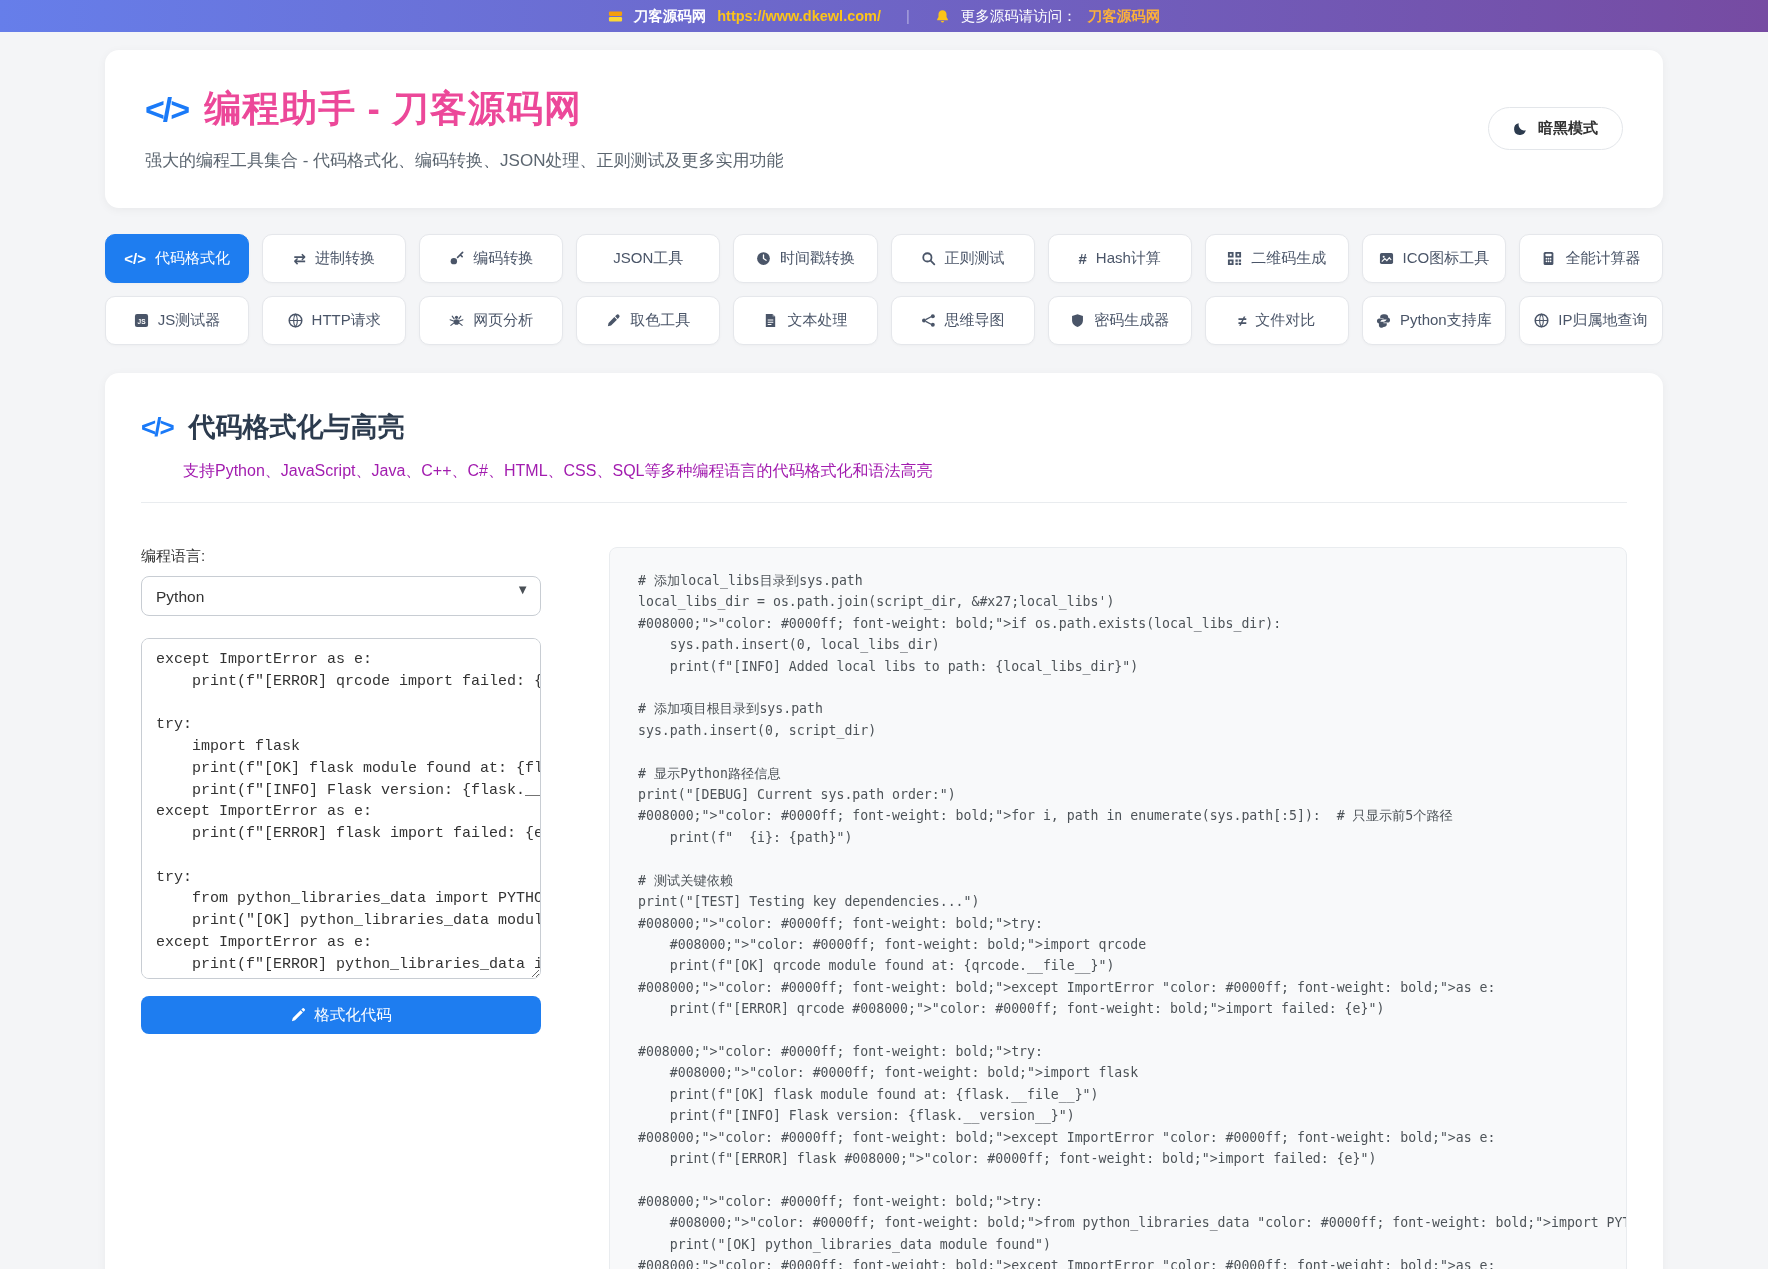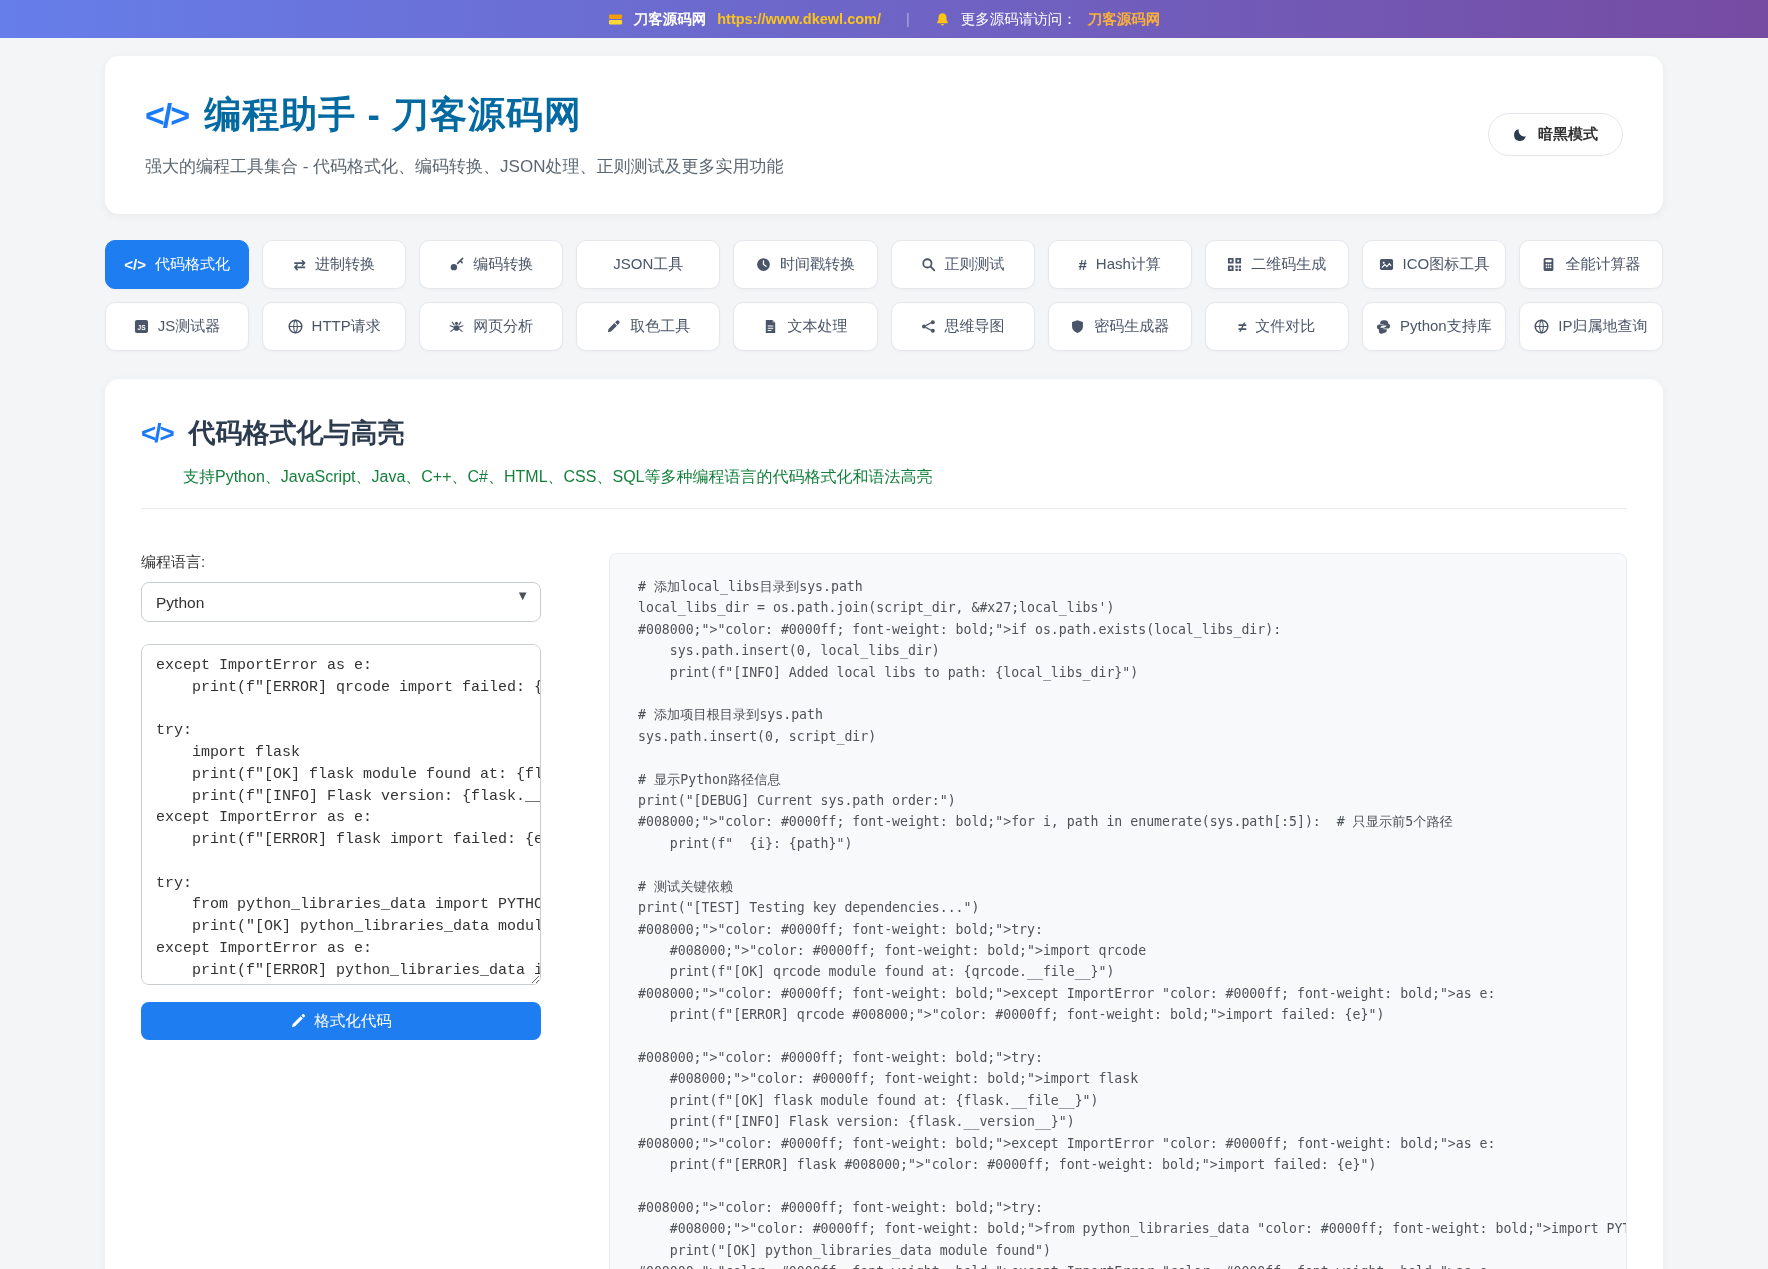--- a/index.html
+++ b/index.html
@@ -1,59 +1,59 @@
 <!DOCTYPE html>
 <html><head>
 <meta charset="utf-8">
 <style>
   * { margin:0; padding:0; box-sizing:border-box; }
   html,body { width:1768px; height:1269px; overflow:hidden; }
   body { font-family:"Liberation Sans","DejaVu Sans",sans-serif; background:#f4f5f7; color:#333; }
 
   
-  .topbar { height:38px; background:linear-gradient(90deg,#667eea,#764ba2);
+  .topbar { height:32px; background:linear-gradient(90deg,#667eea,#764ba2);
     display:flex; align-items:center; justify-content:center; gap:11px;
     color:#fff; font-size:14.5px; }
   .topbar .site { font-weight:bold; }
   .topbar .url { color:#fcc419; font-weight:bold; text-decoration:none; }
   .topbar .sep { color:rgba(255,255,255,.45); margin:0 14px; }
   .topbar .more-link { color:#fbb03b; font-weight:bold; text-decoration:none; }
   .ticon svg { width:15px; height:15px; display:block; }
   .topbar .ticon { display:inline-flex; }
 
   .container { width:1558px; margin:0 auto; }
 
   
   .card { background:#fff; border-radius:14px; box-shadow:0 2px 10px rgba(0,0,0,.05); }
   .header-card { margin-top:18px; padding:34px 40px 36px 40px; display:flex; align-items:center; }
   .hgroup { flex:1; }
   .title-row { display:flex; align-items:center; gap:16px; }
   .glyph-code { color:#1a7af8; font-weight:bold; font-size:34px; letter-spacing:-2px; }
-  .page-title { font-size:37px; font-weight:bold; color:#0369a1; letter-spacing:1px; }
+  .page-title { font-size:37px; font-weight:bold; color:#ec4899; letter-spacing:1px; }
   .page-subtitle { margin-top:15px; font-size:17px; color:#5c6670; }
   .dark-btn { display:flex; align-items:center; gap:10px; border:1px solid #e3e6ea; background:#fff;
     border-radius:999px; padding:11px 24px; font-size:15px; color:#333; cursor:pointer;font-weight:bold; }
   .dark-btn .ticon { color:#2c3b4e; display:inline-flex; }
 
   
   .toolbar { margin-top:26px; display:grid; grid-template-columns:repeat(10,1fr); gap:13px; }
   .tab { display:flex; align-items:center; justify-content:center; gap:9px; height:49px;
     background:#fff; border:1px solid #e5e7eb; border-radius:10px; font-size:15px; color:#4a5568;
     cursor:pointer; box-shadow:0 1px 3px rgba(0,0,0,.03); font-family:inherit; }
   .tab .ticon { display:inline-flex; color:#4a5568; }
   .tab .ticon-text { font-weight:bold; font-size:15px; }
   .tab.active { background:#1e7df0; border-color:#1e7df0; color:#fff; }
   .tab.active .ticon { color:#fff; }
 
   
   .tool-card { margin-top:28px; padding:36px 36px 40px 36px; min-height:900px; }
   .tool-head { display:flex; align-items:center; gap:16px; }
   .tool-head .glyph-code { font-size:26px; }
   .tool-title { font-size:27px; font-weight:bold; color:#2c3b4e; }
-  .tool-subtitle { margin:16px 0 20px 42px; font-size:16px; color:#15803d; }
+  .tool-subtitle { margin:16px 0 20px 42px; font-size:16px; color:#a21caf; }
   .divider { border-bottom:1px solid #e9ecef; }
 
   .work { display:grid; grid-template-columns:400px 1fr; gap:68px; margin-top:44px; align-items:start; }
 
   .field-label { font-size:15px; color:#333; margin-bottom:10px; }
   .select-wrap { position:relative; margin-bottom:22px; }
   .lang-select { width:100%; height:40px; border:1px solid #c8cdd3; border-radius:8px; background:#fff;
     font-size:15.5px; color:#333; padding:0 14px; appearance:none; -webkit-appearance:none; font-family:inherit; }
   .caret { position:absolute; right:12px; top:6px; font-size:13px; color:#4a5056; pointer-events:none; }
 

